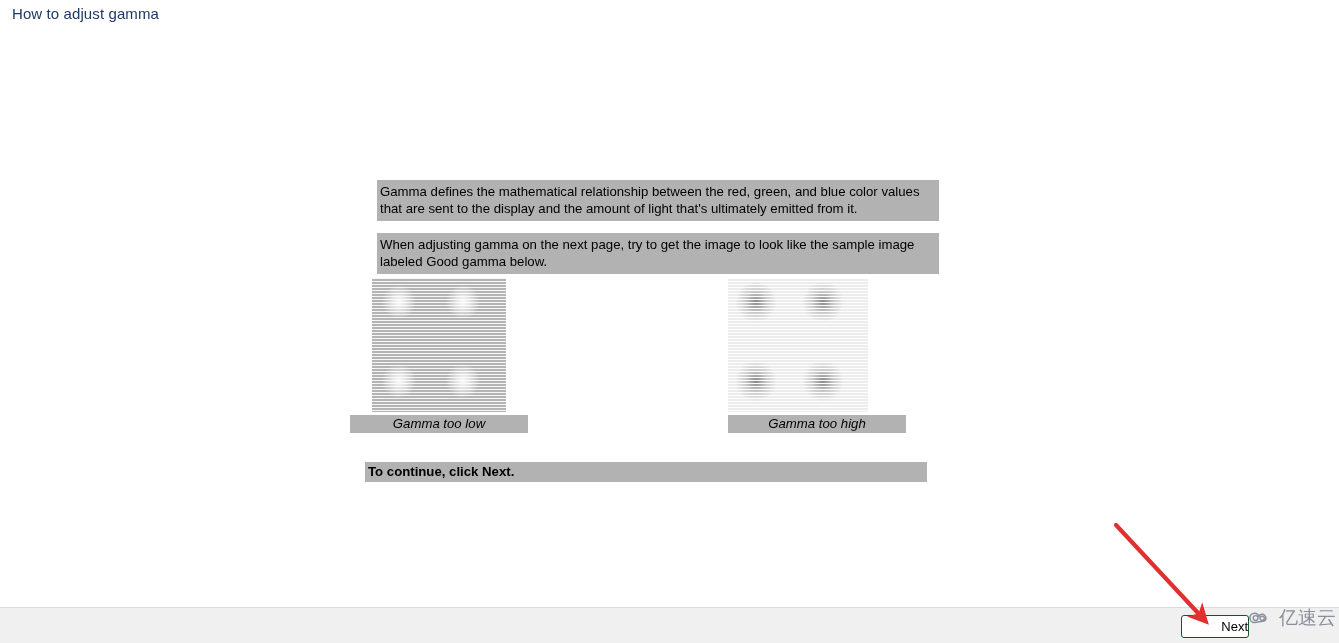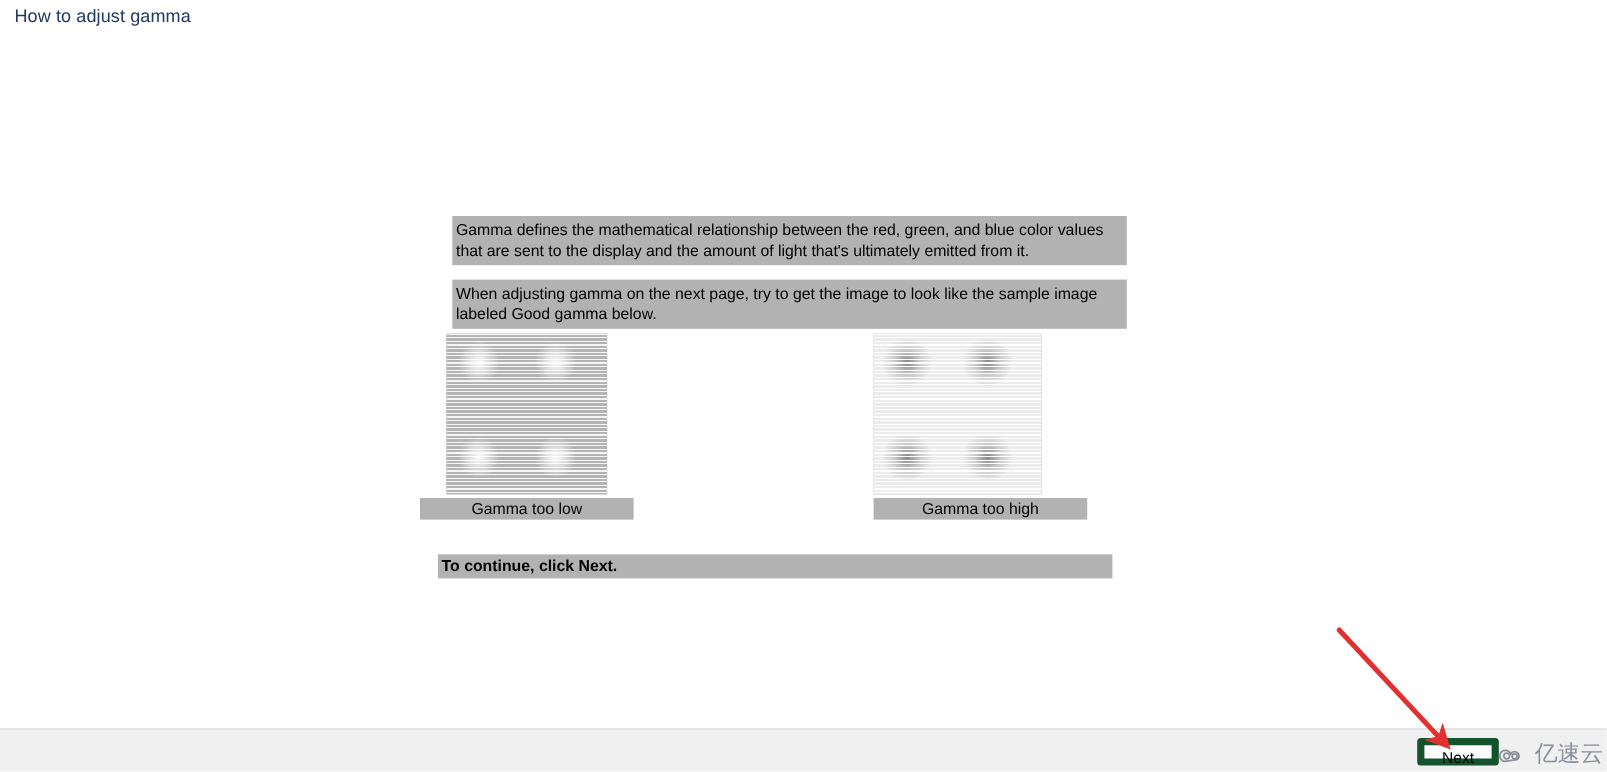--- a/index.html
+++ b/index.html
@@ -48,20 +48,21 @@
   #intro-paragraph { margin: 12px; }
   #instruction-paragraph { margin-top: 11px; }
 
   
   #samples-row {
     position: absolute;
     left: 350px;
     top: 278px;
     width: 580px;
     height: 156px;
+    font-style: italic;
   }
 
   .sample-cell {
     position: absolute;
     top: 0;
     width: 178px;
     height: 156px;
   }
   .sample-cell.cell-0 { left: 0px; }
   .sample-cell.cell-1 { left: 189px; }
@@ -183,26 +184,26 @@
     box-sizing: border-box;
   }
 
   #next-button {
     position: absolute;
     left: 1181px;
     top: 615px;
     width: 68px;
     height: 23px;
     background: #ffffff;
-    border: 6px solid #14532d;
+    border: 1px solid #14532d;
     border-radius: 3px;
     color: #000000;
     font-size: 13px;
     font-family: "Liberation Sans", sans-serif;
-    text-align: center;
+    text-align: right;
     line-height: 21px;
     padding: 0;
     cursor: pointer;
   }
 
   
   #annotation-arrow {
     position: absolute;
     left: 1100px;
     top: 512px;
@@ -212,21 +213,21 @@
   }
 
   
   #watermark {
     position: absolute;
     left: 1249px;
     top: 608px;
     width: 88px;
     height: 30px;
     display: flex;
-    align-items: flex-end;
+    align-items: flex-start;
     gap: 4px;
   }
   #watermark-text {
     font-size: 19px;
     color: #8a8f9a;
     font-family: "DejaVu Sans", sans-serif;
     letter-spacing: 0px;
     line-height: 1;
   }
 </style>

